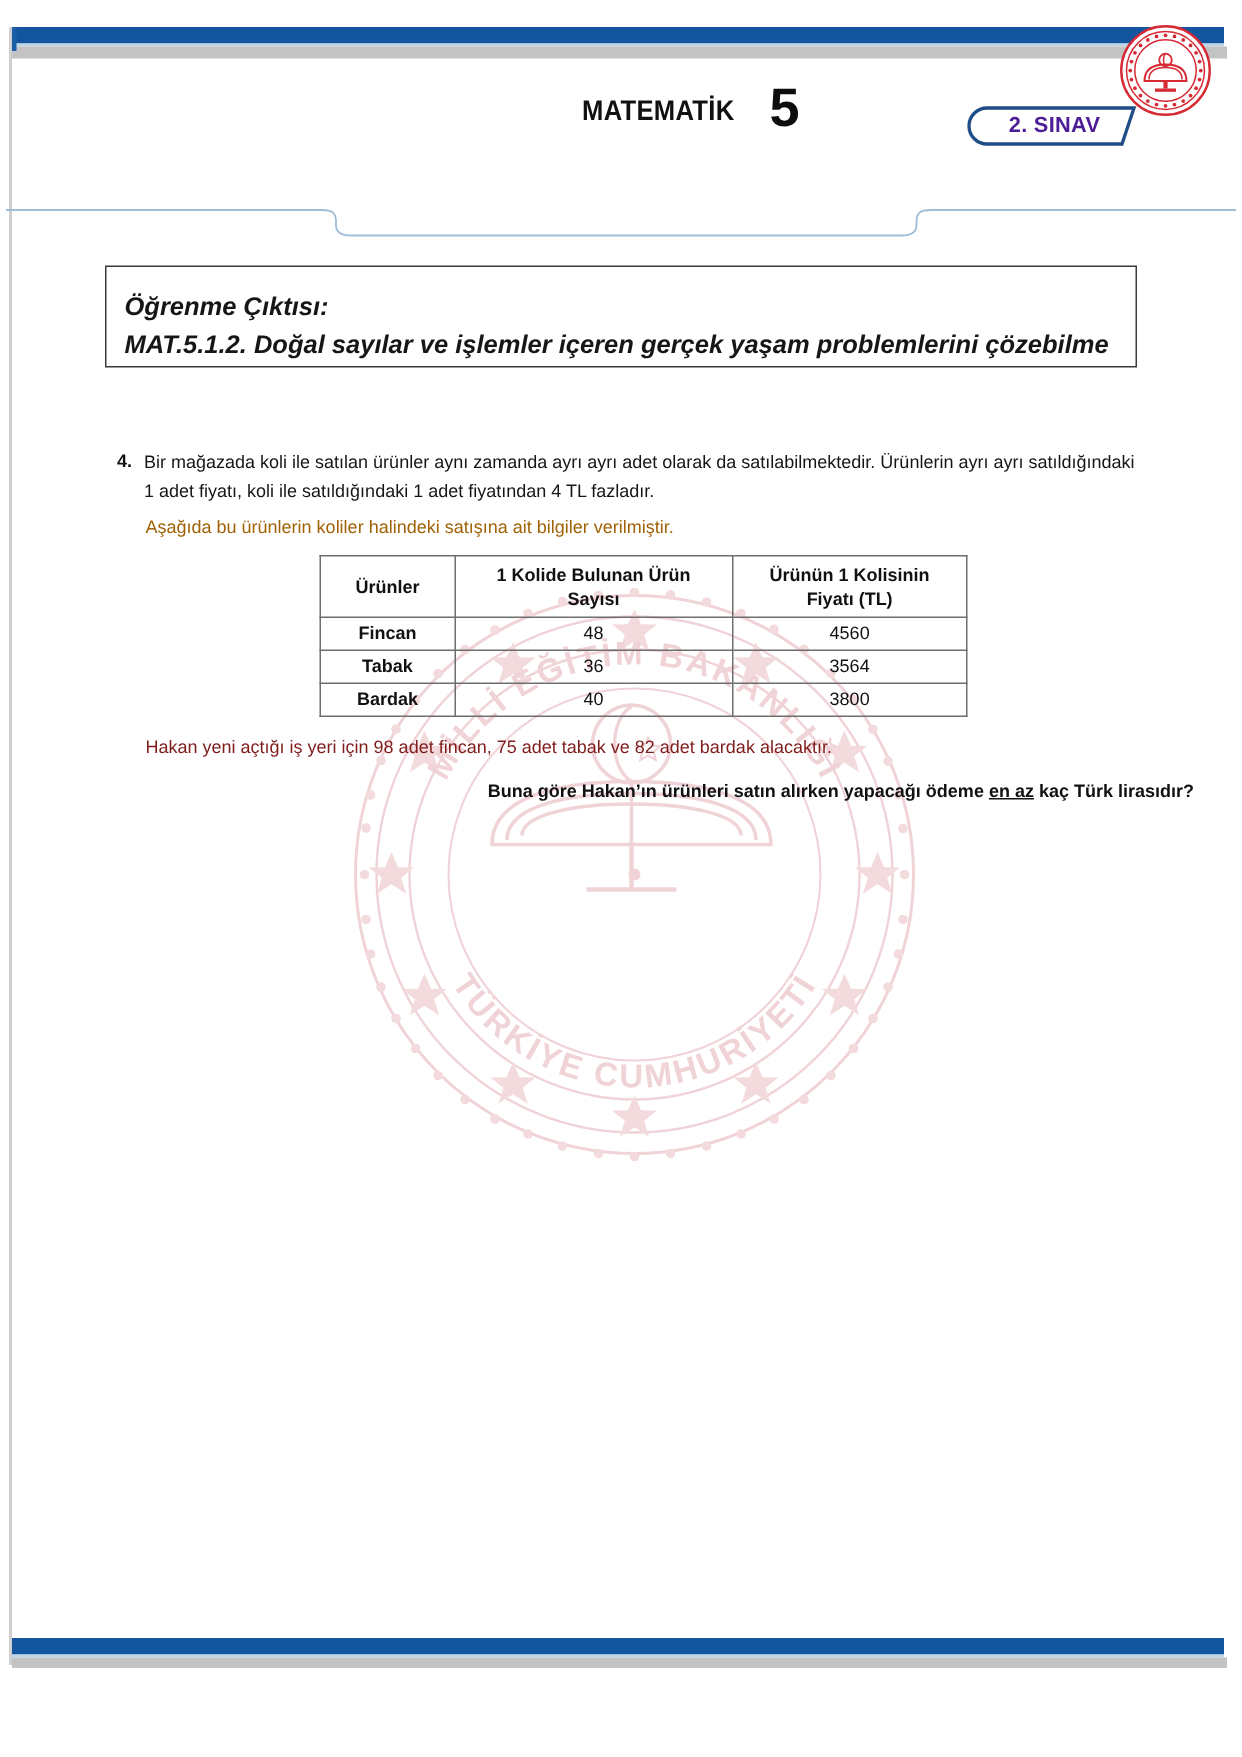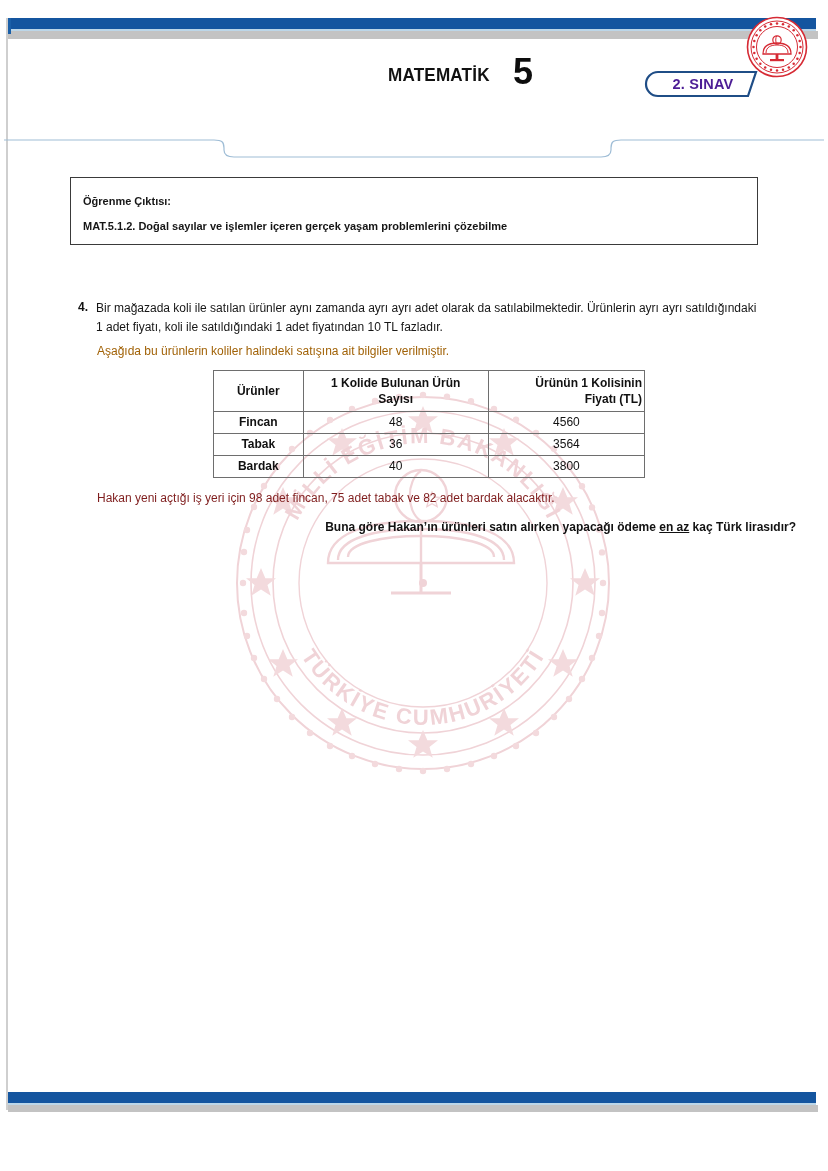--- a/index.html
+++ b/index.html
@@ -131,22 +131,23 @@
     position: absolute;
     left: 70px; top: 177px;
     width: 688px; height: 68px;
     border: 1.5px solid #3a3a3a;
     box-sizing: border-box;
     background: transparent;
   }
   .outcome-line {
     position: absolute;
     left: 12px;
-    font-size: 11px;
-    font-weight: bold;
+    font-size: 17px;
+    font-weight: bold;
+    font-style: italic;
     color: #161616;
     white-space: nowrap;
   }
   .outcome-line.l1 { top: 17px; }
   .outcome-line.l2 { top: 42px; }
 
   
   .q-number {
     position: absolute;
     left: 78px; top: 300px;
@@ -187,21 +188,21 @@
     color: #111111;
     background: transparent;
   }
   .data-table th {
     font-weight: bold;
     padding: 4px 2px;
     line-height: 16px;
   }
   .data-table th.col-urunler { width: 87px; }
   .data-table th.col-sayi    { width: 188px; }
-  .data-table th.col-fiyat   { width: 157px; text-align: right; }
+  .data-table th.col-fiyat   { width: 157px; }
   .data-table td {
     padding: 2px 2px;
     height: 17px;
     line-height: 15px;
   }
   .data-table td.name-cell {
     font-weight: bold;
   }
 
   
@@ -431,21 +432,21 @@
       </g>
     </svg>
   </div>
 
   <div class="outcome-box">
     <div class="outcome-line l1">Öğrenme Çıktısı:</div>
     <div class="outcome-line l2">MAT.5.1.2. Doğal sayılar ve işlemler içeren gerçek yaşam problemlerini çözebilme</div>
   </div>
 
   <div class="q-number">4.</div>
-  <div class="q-body">Bir mağazada koli ile satılan ürünler aynı zamanda ayrı ayrı adet olarak da satılabilmektedir. Ürünlerin ayrı ayrı satıldığındaki 1 adet fiyatı, koli ile satıldığındaki 1 adet fiyatından 10 TL fazladır.</div>
+  <div class="q-body">Bir mağazada koli ile satılan ürünler aynı zamanda ayrı ayrı adet olarak da satılabilmektedir. Ürünlerin ayrı ayrı satıldığındaki 1 adet fiyatı, koli ile satıldığındaki 1 adet fiyatından 4 TL fazladır.</div>
   <div class="q-sub">Aşağıda bu ürünlerin koliler halindeki satışına ait bilgiler verilmiştir.</div>
 
   <table class="data-table">
     <thead>
       <tr>
         <th class="col-urunler">Ürünler</th>
         <th class="col-sayi">
           <span>1 Kolide Bulunan Ürün</span><br>
           <span>Sayısı</span>
         </th>

